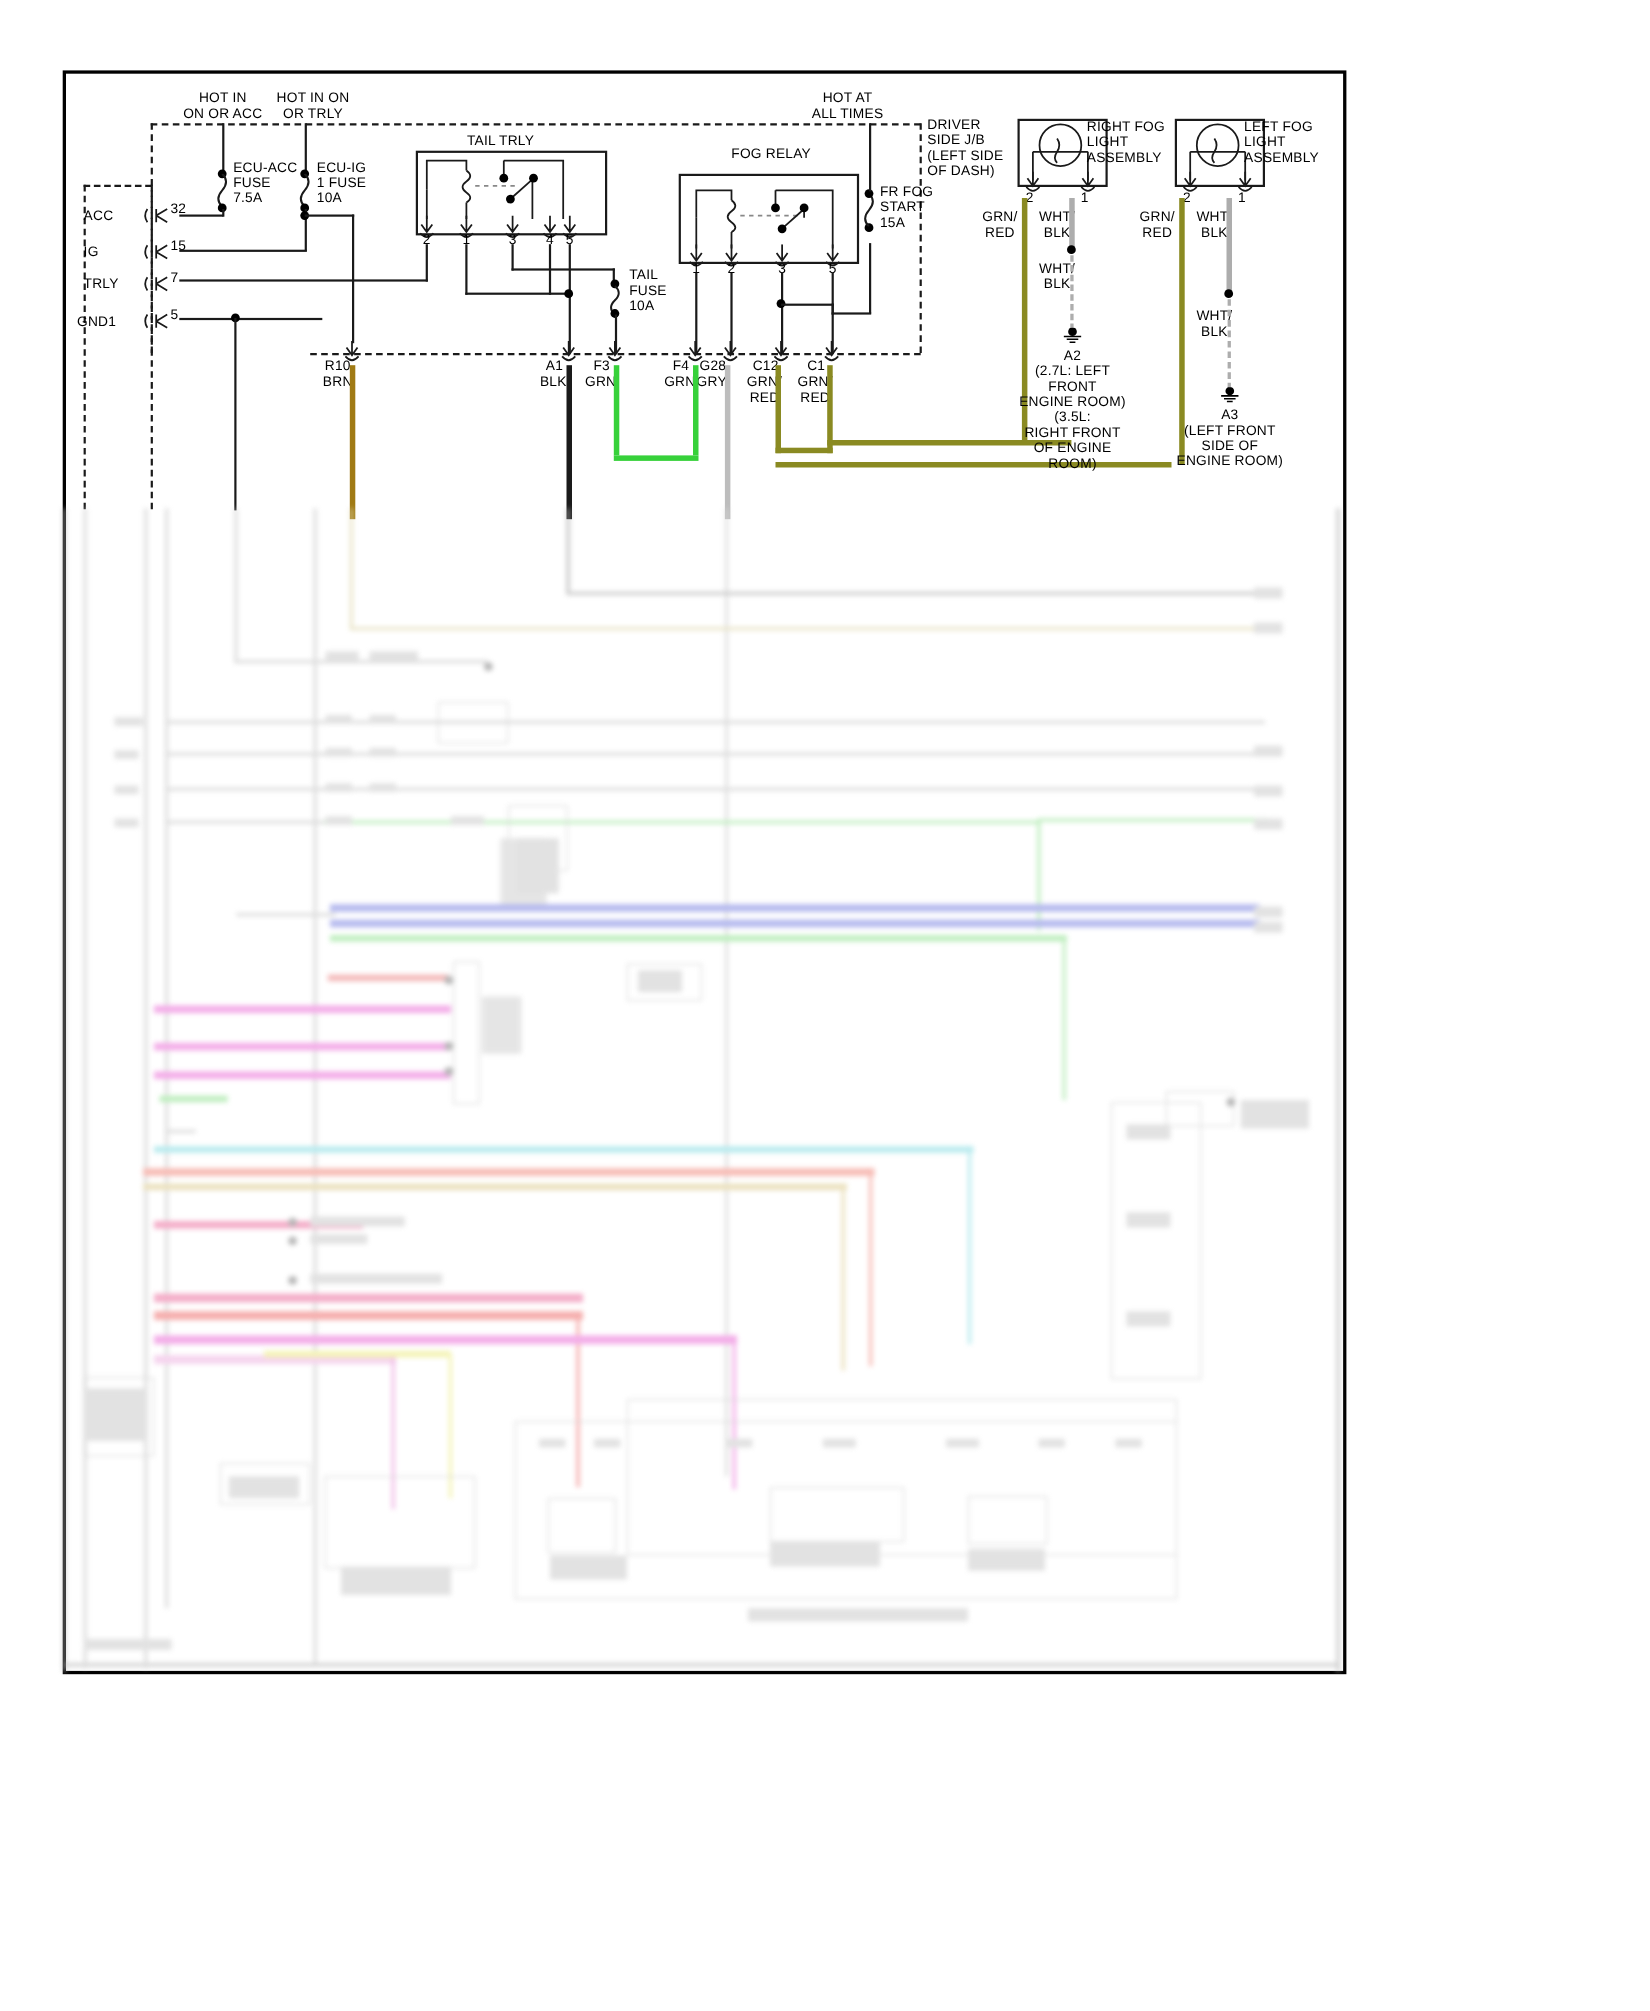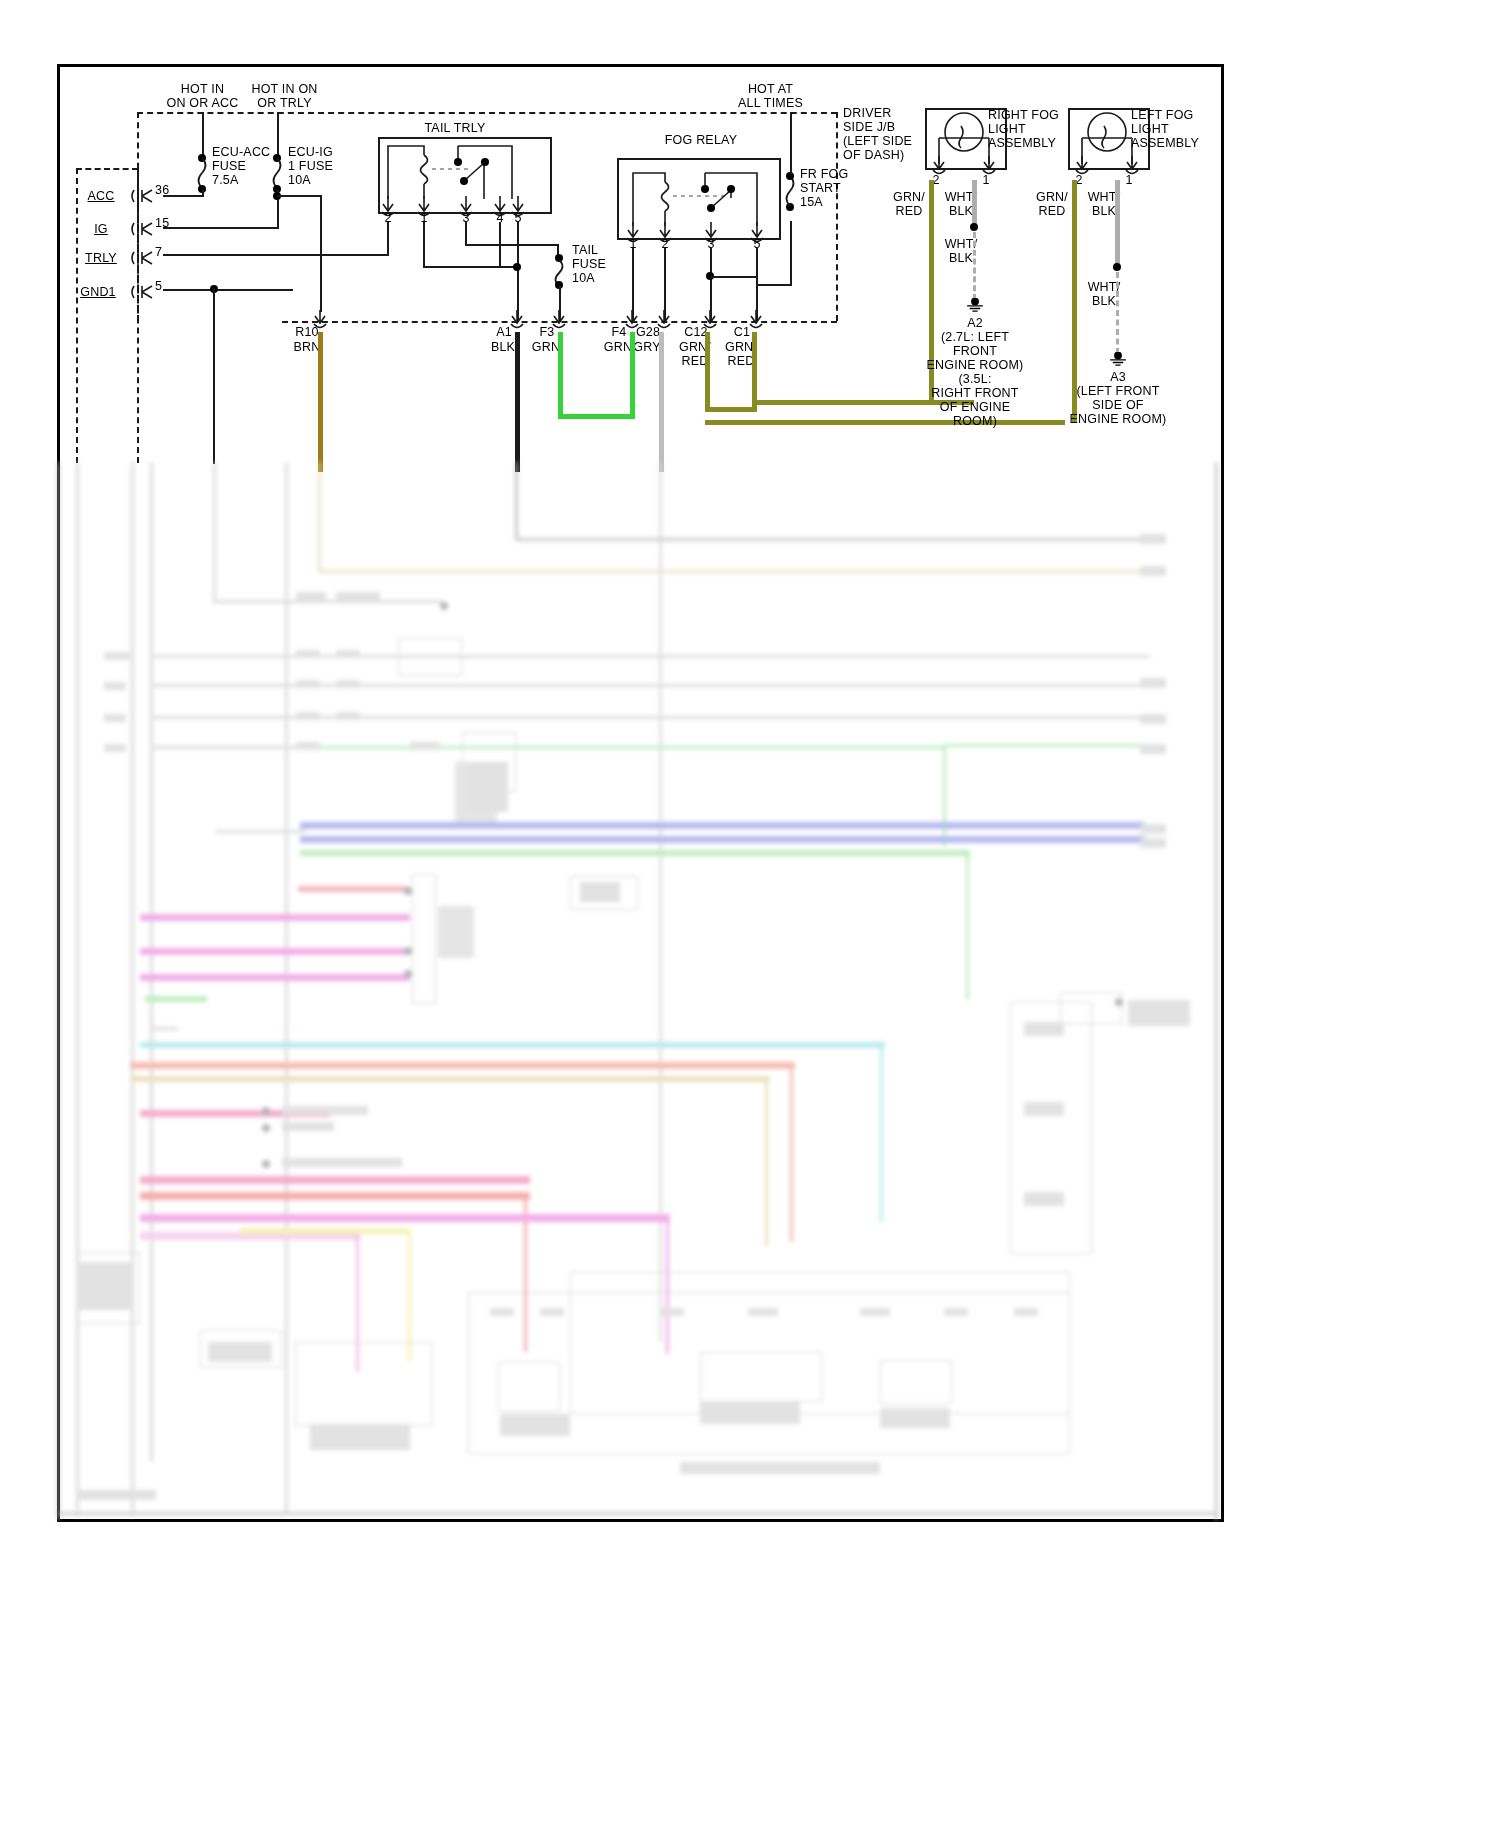--- a/index.html
+++ b/index.html
@@ -13,21 +13,21 @@
   
   .ln{position:absolute;background:#1a1a1a;}
   .hln{height:2px;}
   .vln{width:2px;}
   .dash-h{position:absolute;height:0;border-top:2px dashed #1a1a1a;}
   .dash-v{position:absolute;width:0;border-left:2px dashed #1a1a1a;}
   .box{position:absolute;border:2px solid #1a1a1a;background:transparent;}
   .dot{position:absolute;width:8px;height:8px;border-radius:50%;background:#000;}
   .lbl{position:absolute;font-size:12.5px;color:#000;line-height:14px;letter-spacing:.2px;white-space:pre;}
   .lbl.c{text-align:center;}
-  .lbl.r{text-align:center;text-decoration:underline;}
+  .lbl.r{text-align:left;}
 
   
   .wire{position:absolute;width:5px;}
   .w-brn{background:#a07a14;}
   .w-blk{background:#1a1a1a;}
   .w-grn{background:#37d13a;}
   .w-gry{background:#bdbdbd;}
   .w-gnrd{background:#8a8a22;}
   .w-whtblk{background:#adadad;}
   .wireh{position:absolute;height:5px;}
@@ -71,21 +71,21 @@
 
   <div class="dash-v" style="left:76px;top:168px;height:295px;"></div>
   <div class="dash-h" style="left:76px;top:168px;width:62px;"></div>
   <div class="dash-v" style="left:137px;top:168px;height:295px;"></div>
 
   <div class="lbl r" style="left:76px;top:189px;width:50px;">ACC</div>
   <div class="lbl r" style="left:76px;top:222px;width:50px;">IG</div>
   <div class="lbl r" style="left:76px;top:251px;width:50px;">TRLY</div>
   <div class="lbl r" style="left:70px;top:285px;width:56px;">GND1</div>
 
-  <div class="lbl" style="left:155px;top:183px;">36</div>
+  <div class="lbl" style="left:155px;top:183px;">32</div>
   <div class="lbl" style="left:155px;top:216px;">15</div>
   <div class="lbl" style="left:155px;top:245px;">7</div>
   <div class="lbl" style="left:155px;top:279px;">5</div>
 
   <svg style="position:absolute;left:126px;top:180px;" width="40" height="130" viewBox="0 0 40 130">
     <g stroke="#1a1a1a" stroke-width="1.6" fill="none">
       <path d="M8 10 q-4 6 0 12"></path>   
         <path d="M16 22 L16 10 M16 16 L26 10 M16 16 L26 22"></path>
       <path d="M8 43 q-4 6 0 12"></path>   
         <path d="M16 55 L16 43 M16 49 L26 43 M16 49 L26 55"></path>

